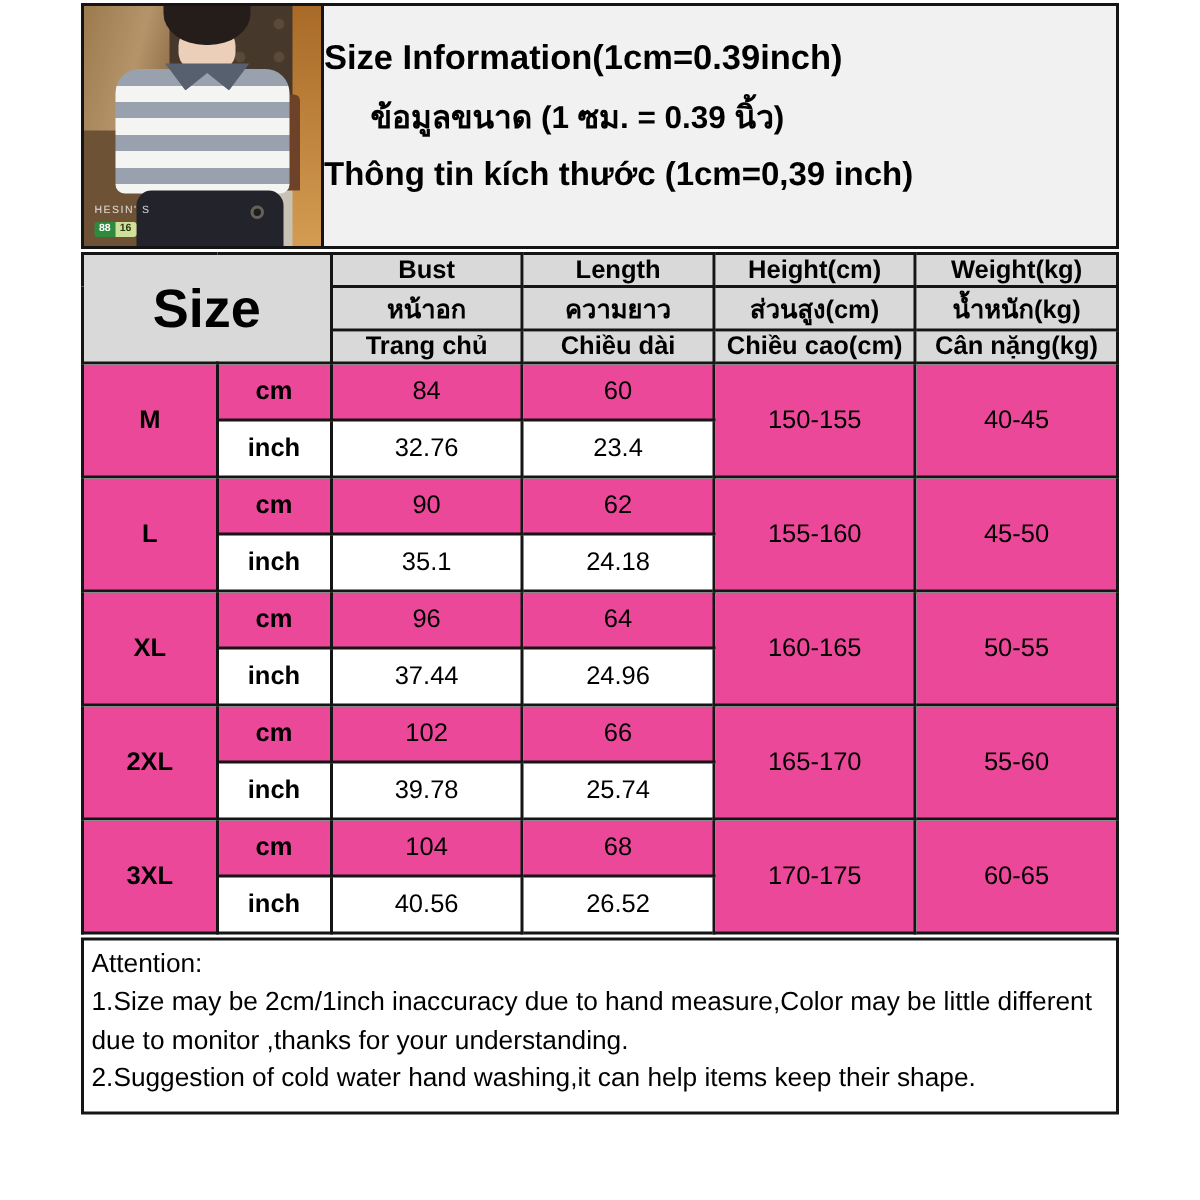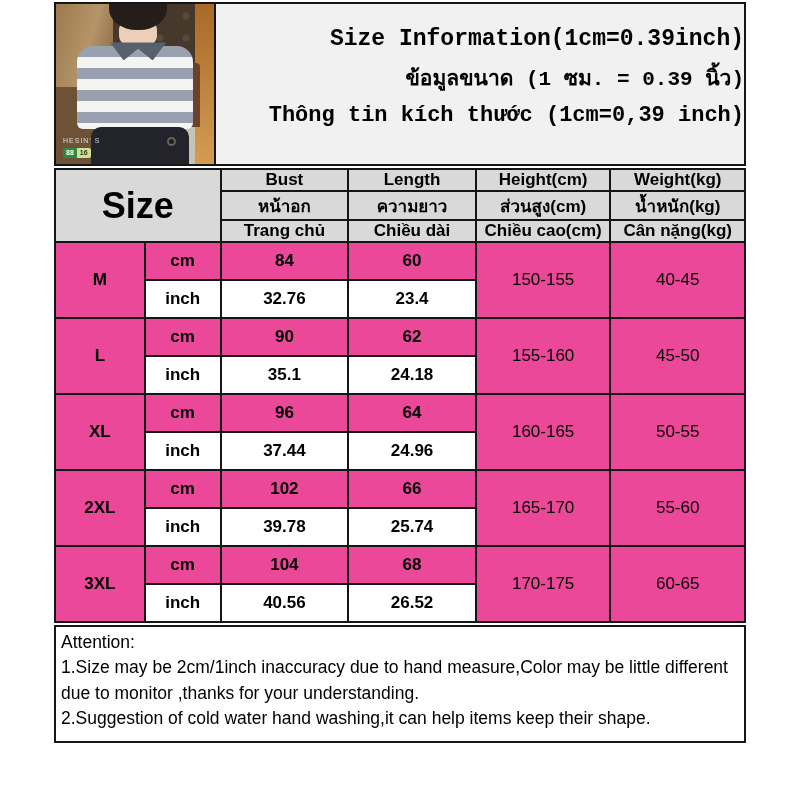--- a/index.html
+++ b/index.html
@@ -36,37 +36,37 @@
   .ph-watch  { position:absolute; right:24%; top:83%; width:9px; height:9px;
                background:#1d1d22; border:2px solid #66625a; border-radius:50%; }
   .ph-wm     { position:absolute; left:7px; bottom:20px; font-size:7px; letter-spacing:1px;
                color:rgba(255,255,255,.8); }
   .ph-badge  { position:absolute; left:7px; bottom:6px; display:flex; font-size:7px;
                font-weight:bold; line-height:10px; }
   .ph-badge .b1 { background:#2e8b3e; color:#fff; padding:0 3px; border-radius:2px 0 0 2px; }
   .ph-badge .b2 { background:#cfe09a; color:#2c3a14; padding:0 3px; border-radius:0 2px 2px 0; }
 
   .hero-titles { flex:1; display:flex; flex-direction:column; justify-content:center;
-                 align-items:flex-end; gap:9px; padding-bottom:14px;font-family:Liberation Mono, monospace; }
+                 align-items:flex-start; gap:9px; padding-bottom:14px; }
   .title-en { font-size:23px; font-weight:bold; }
   .title-th { font-size:21px; font-weight:bold;margin-left:31px; }
   .title-vi { font-size:22px; font-weight:bold; }
 
   
   table.size-table { width:100%; margin-top:2px; border-collapse:collapse; table-layout:fixed; }
   .size-table td, .size-table th { border:2px solid #151515; text-align:center;
                                    vertical-align:middle; font-size:17px; overflow:hidden; }
   .size-table tr.hrow td { height:18px; background:#d9d9d9; font-weight:bold; }
   .size-table td.size-merge { background:#d9d9d9; font-size:36px; font-weight:bold; }
   .size-table td.size-label { background:#d9d9d9; font-weight:bold; height:38px; }
   .size-table td.unit { font-weight:bold; }
   .size-table tr.cm-row td { height:38px; background:#ec4899; }
   .size-table tr.inch-row td { height:38px; background:#ffffff; }
   .size-table td.range { background:#f6f6f6; font-weight:normal; }
-  .size-table tr.cm-row td.val, .size-table tr.inch-row td.val { font-weight:bold; }
+  .size-table tr.cm-row td.val, .size-table tr.inch-row td.val { font-weight:normal; }
 
   
   .attention { margin-top:2px; height:118px; border:2px solid #151515; background:#fff;
                padding:3px 6px 0 5px; font-size:17.5px; line-height:1.45; }
 </style>
 </head>
 <body>
 
 <div class="content">
 

